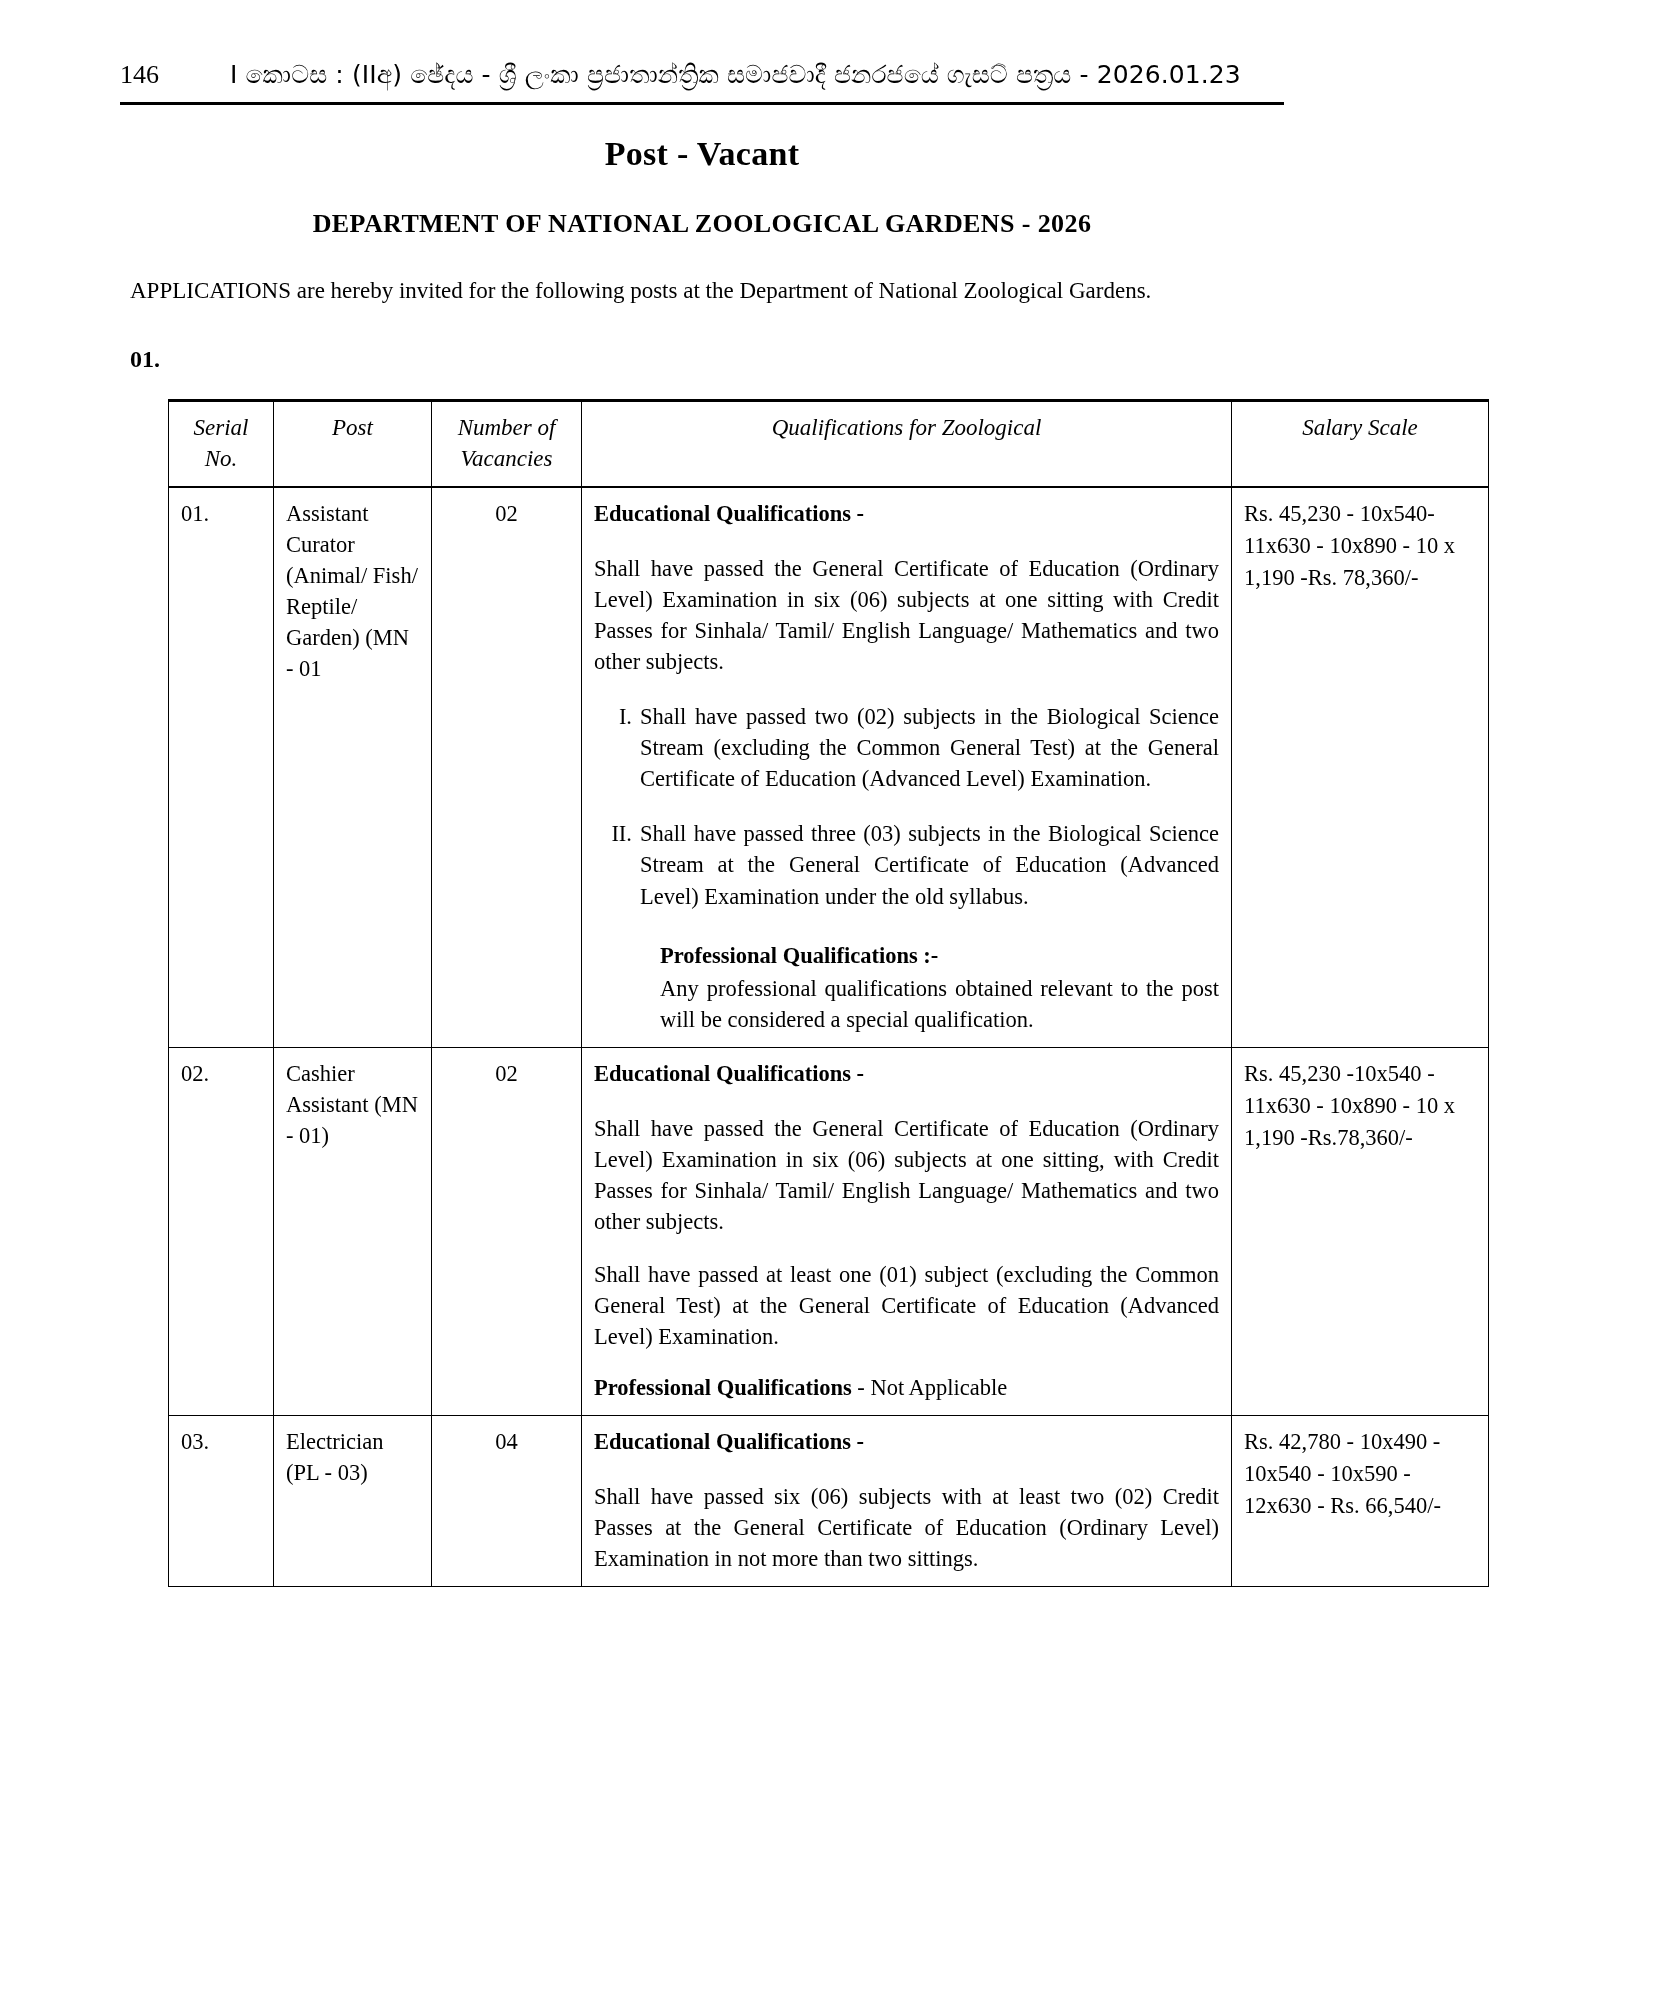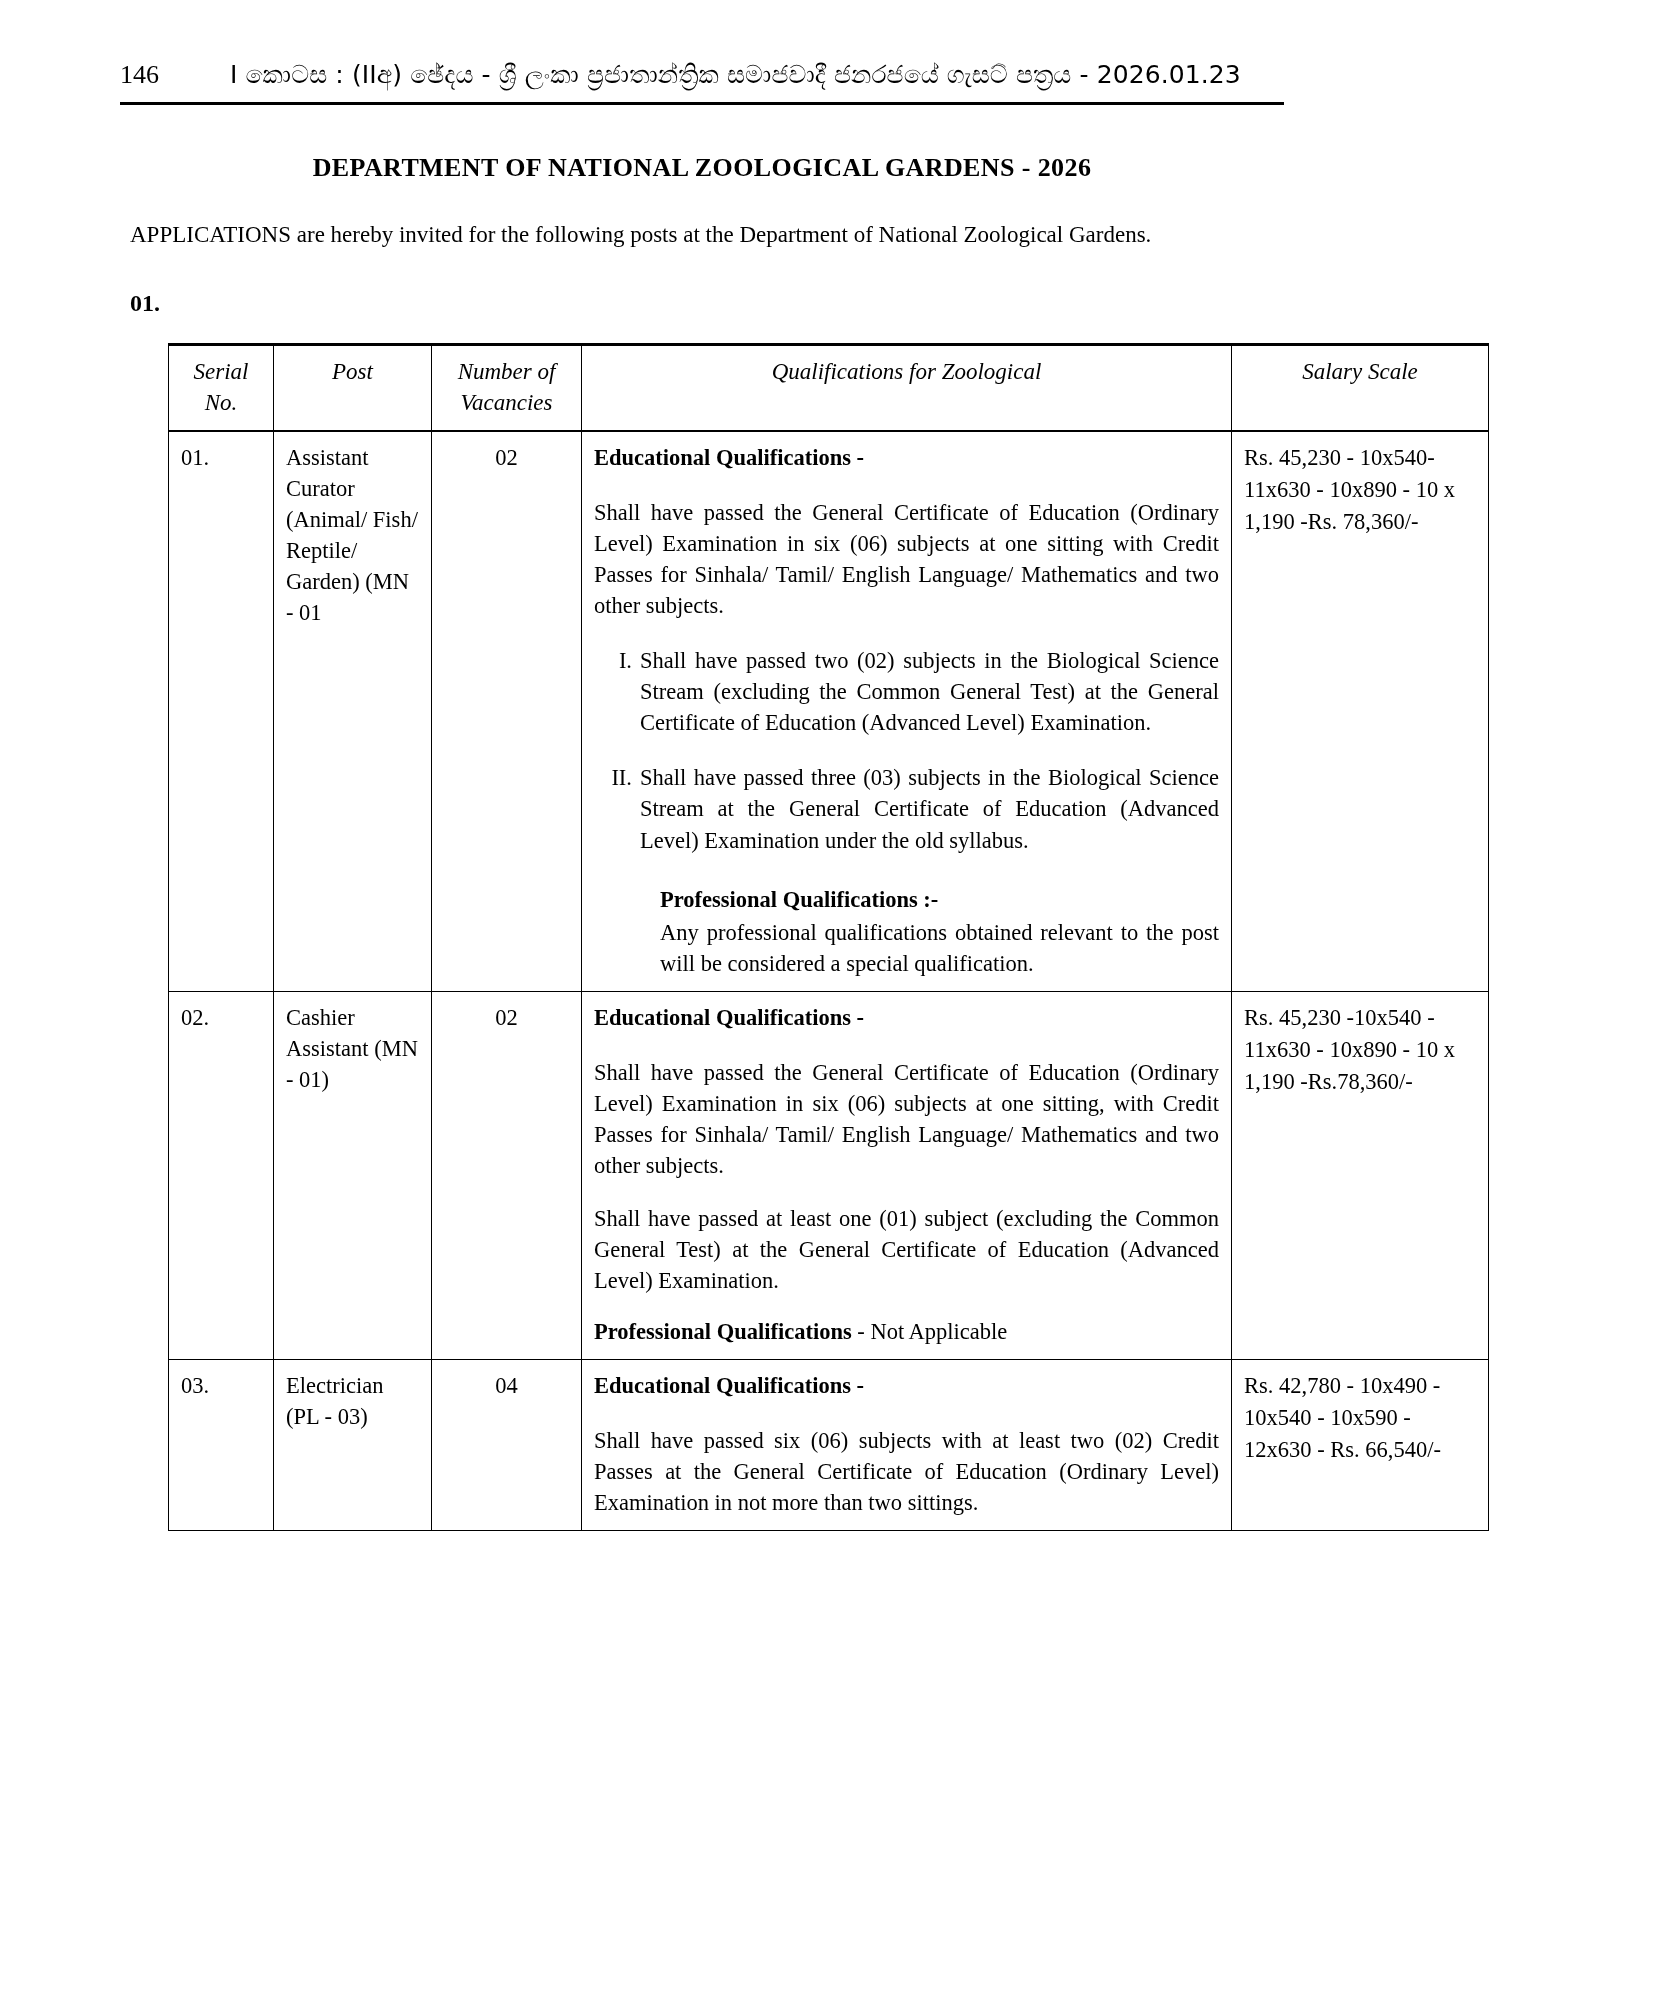--- a/index.html
+++ b/index.html
@@ -64,21 +64,21 @@
     text-align: center;
     font-size: 34px;
     font-weight: bold;
     margin-top: 30px;
     letter-spacing: 0.3px;
   }
   .title-dept {
     text-align: center;
     font-size: 26px;
     font-weight: bold;
-    margin-top: 48px;
+    margin-top: 36px;
     letter-spacing: 0.4px;
   }
   .title-calling {
     text-align: center;
     font-size: 25px;
     font-weight: bold;
     margin: 40px 110px 0 110px;
     line-height: 1.42;
   }
   .intro {
@@ -179,20 +179,21 @@
 <div class="page">
 
   <div class="head-wrap">
     <div class="head-line1">
       <span class="folio">146</span>
       <span class="head-sinhala">I කොටස : (IIඅ) ඡේදය - ශ්‍රී ලංකා ප්‍රජාතාන්ත්‍රික සමාජවාදී ජනරජයේ ගැසට් පත්‍රය - 2026.01.23</span>
     </div>
   </div>
   <hr class="rule">
 
+  <div class="title-main">Post - Vacant</div>
   <div class="title-dept">DEPARTMENT OF NATIONAL ZOOLOGICAL GARDENS - 2026</div>
 
   <div class="intro">APPLICATIONS are hereby invited for the following posts at the Department of National Zoological Gardens.</div>
   <div class="num-01">01.</div>
 
   <div class="tbl-wrap">
     <table class="gz">
       <colgroup>
         <col class="c-serial">
           <col class="c-post">

